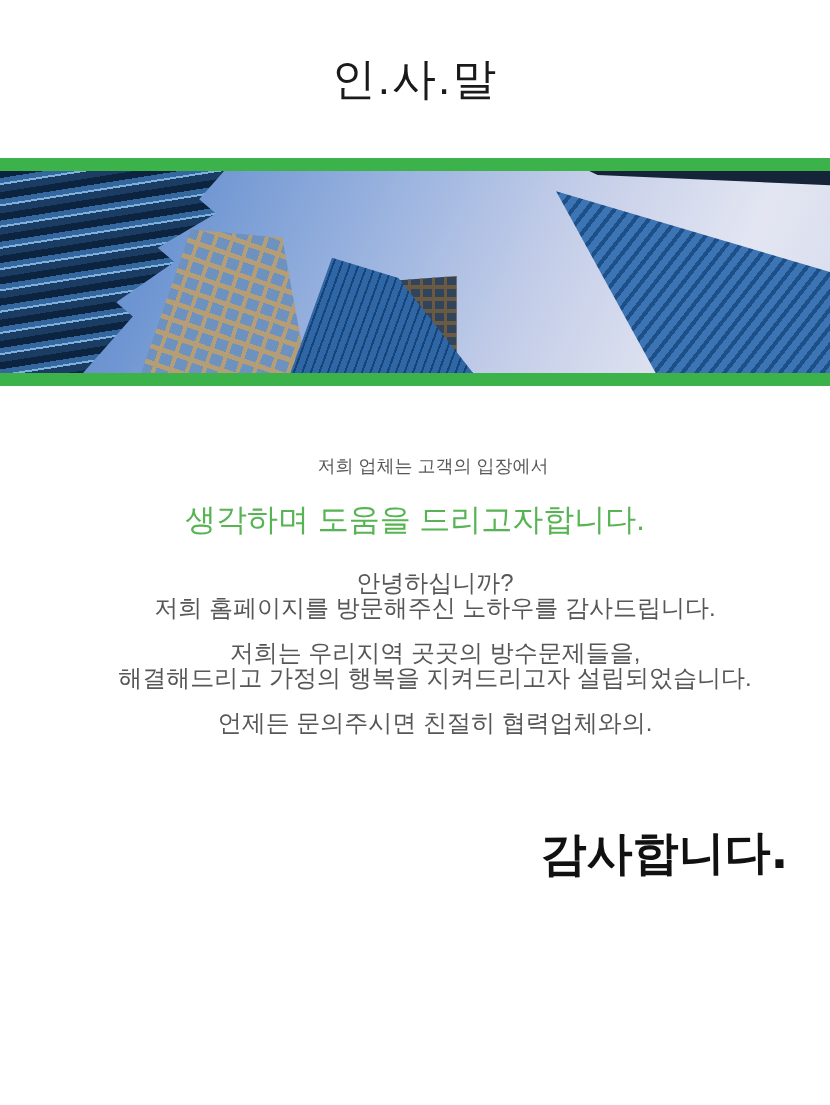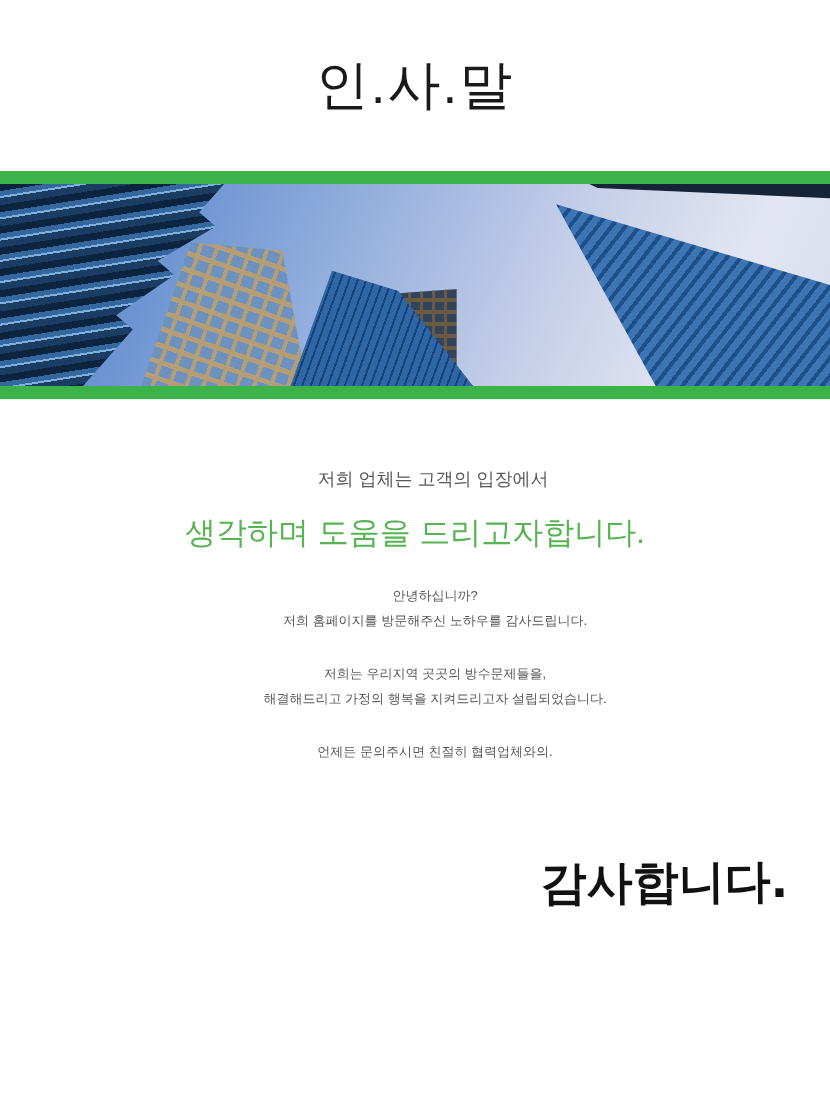--- a/index.html
+++ b/index.html
@@ -6,21 +6,21 @@
   html,body { background:#ffffff; }
   body {
     width:830px; height:1105px; margin:0 auto; overflow:hidden;
     font-family:"Liberation Sans","DejaVu Sans",sans-serif;
   }
   .page { width:830px; height:1105px; background:#fff; position:relative; }
 
   
   .page-title {
     margin-top:50px; text-align:center;
-    font-size:53px; font-weight:400; letter-spacing:2px; color:#1a1a1a;
+    font-size:44px; font-weight:400; letter-spacing:2px; color:#1a1a1a;
   }
 
   
   .green-bar { width:830px; height:13px; background:#3cb24a; }
   .green-bar.top { margin-top:49px; }
 
   
   .hero-photo {
     position:relative; width:830px; height:202px; overflow:hidden;
     background:linear-gradient(115deg,
@@ -58,23 +58,23 @@
   }
   .b-top-sliver {
     background:#16243a;
     clip-path:polygon(71% 0, 100% 0, 100% 7%, 72% 2%);
   }
 
   
   .content { text-align:center; }
   .lead-line { margin-top:68px; font-size:18px; color:#575757; line-height:24px;padding-left:36px; }
   .headline  { margin-top:22px; font-size:31px; color:#56b452; line-height:40px; font-weight:400; }
-  .para { font-size:13px; color:#575757; line-height:25px;padding-left:40px; }
+  .para { font-size:24px; color:#575757; line-height:25px;padding-left:40px; }
   .para-1 { margin-top:30px; }
-  .para-2, .para-3, .para-4 { margin-top:28px; }
+  .para-2, .para-3, .para-4 { margin-top:20px; }
 
   .signoff {
     margin-top:90px; padding-right:42px; text-align:right;
     font-size:46px; font-weight:bold; color:#111;
     font-family:"DejaVu Sans","Liberation Sans",sans-serif;
     transform:rotate(-0.5deg);
   }
 </style>
 </head>
 <body>

